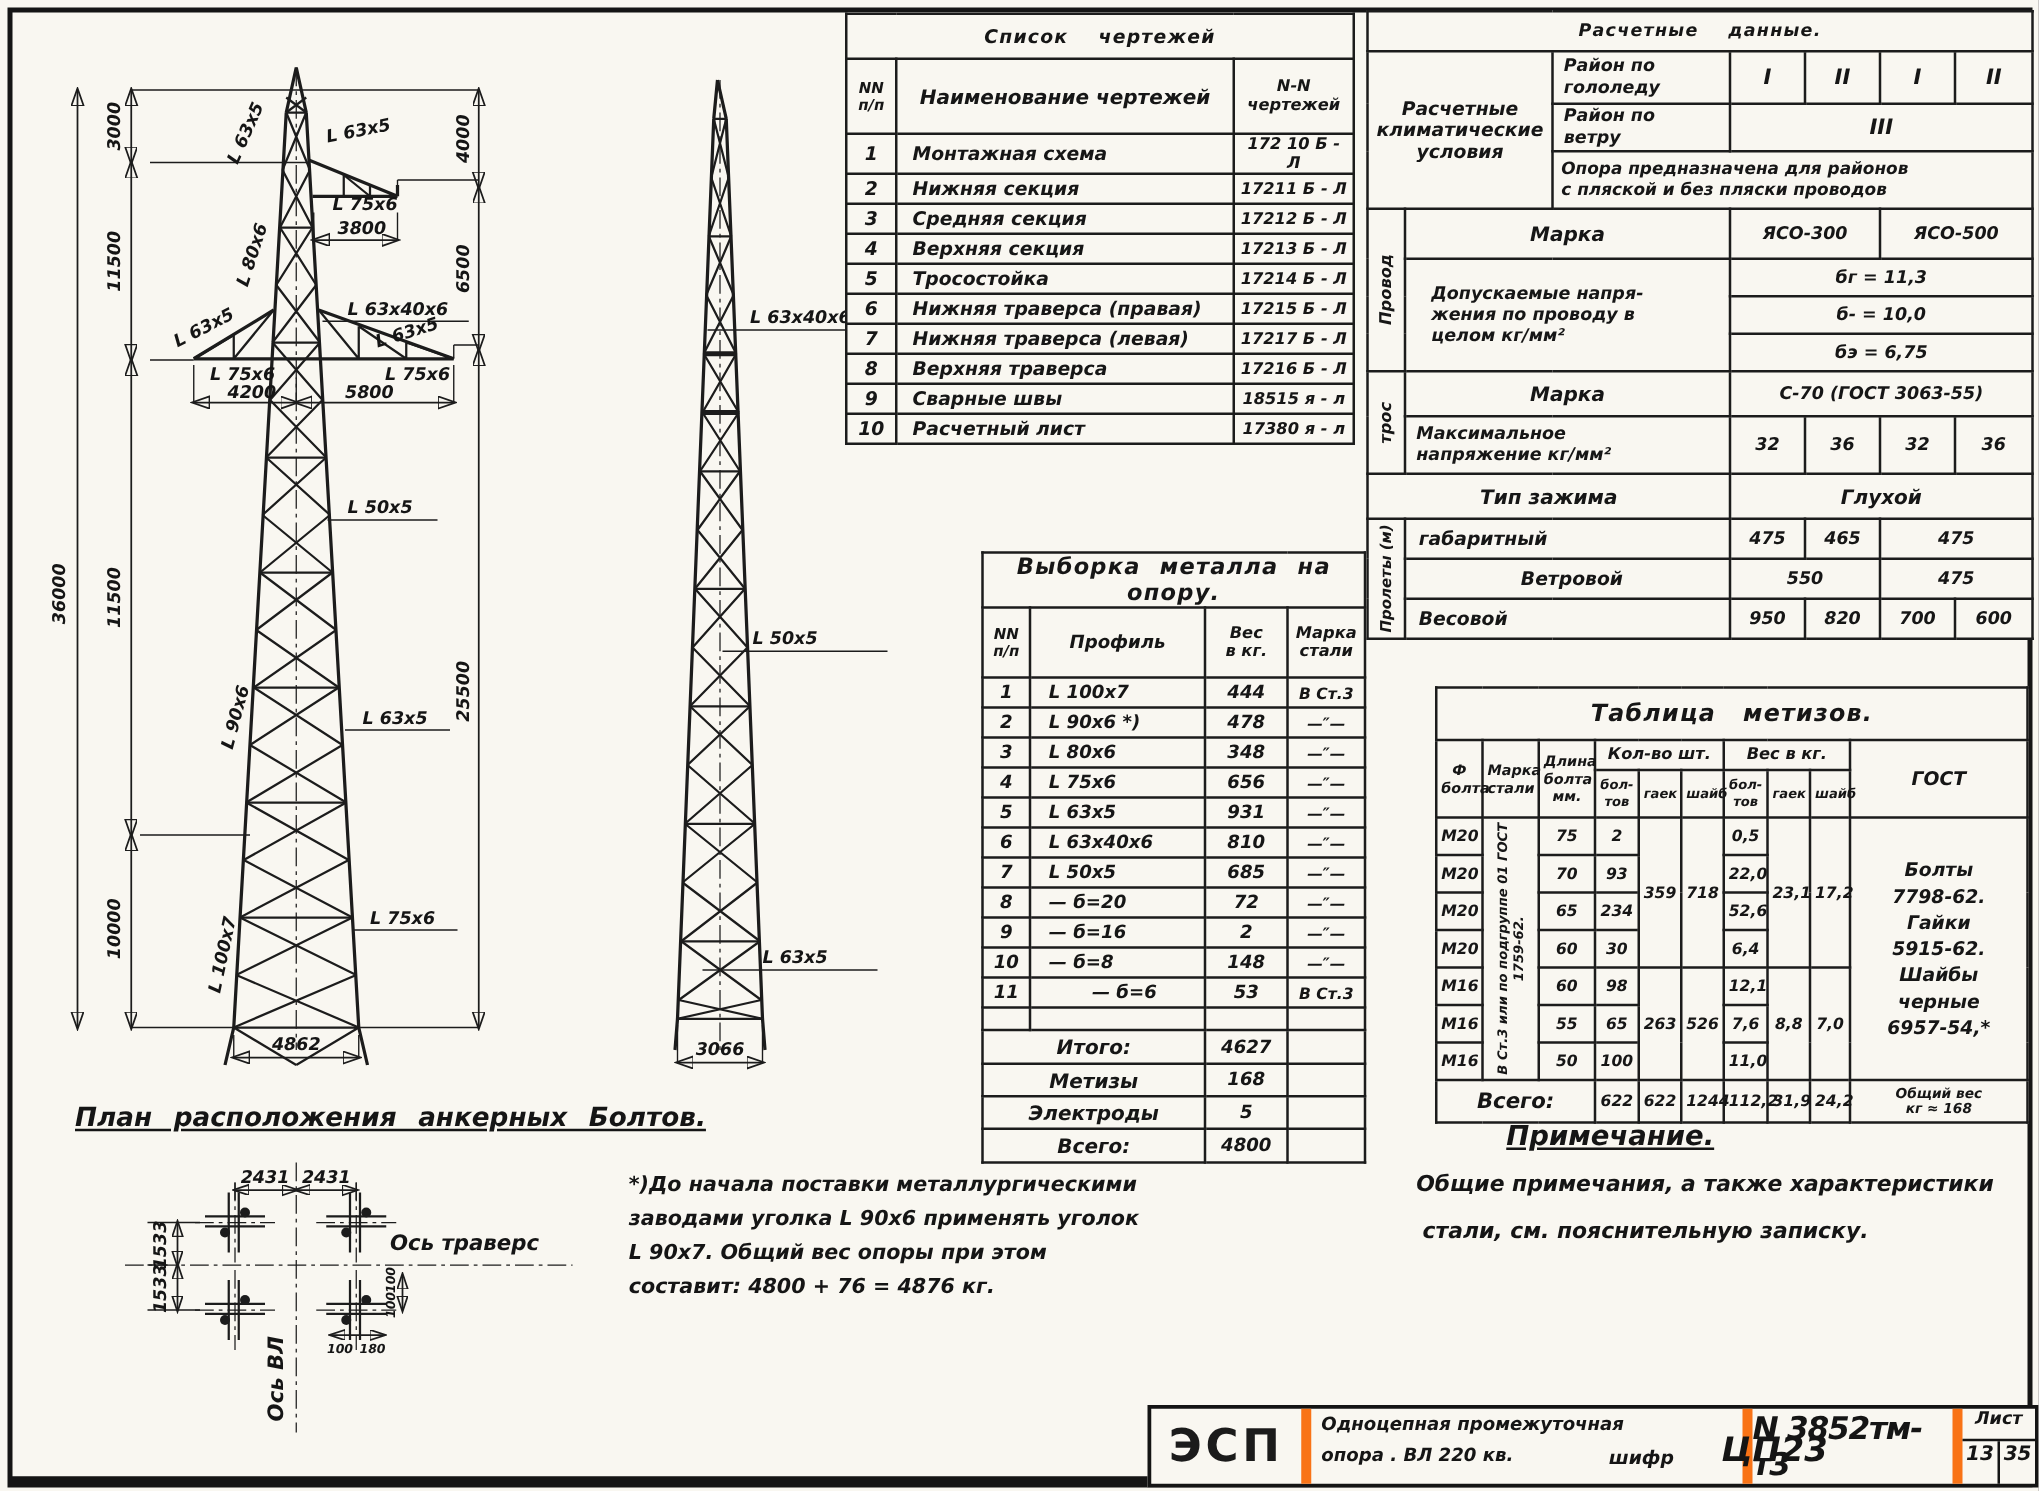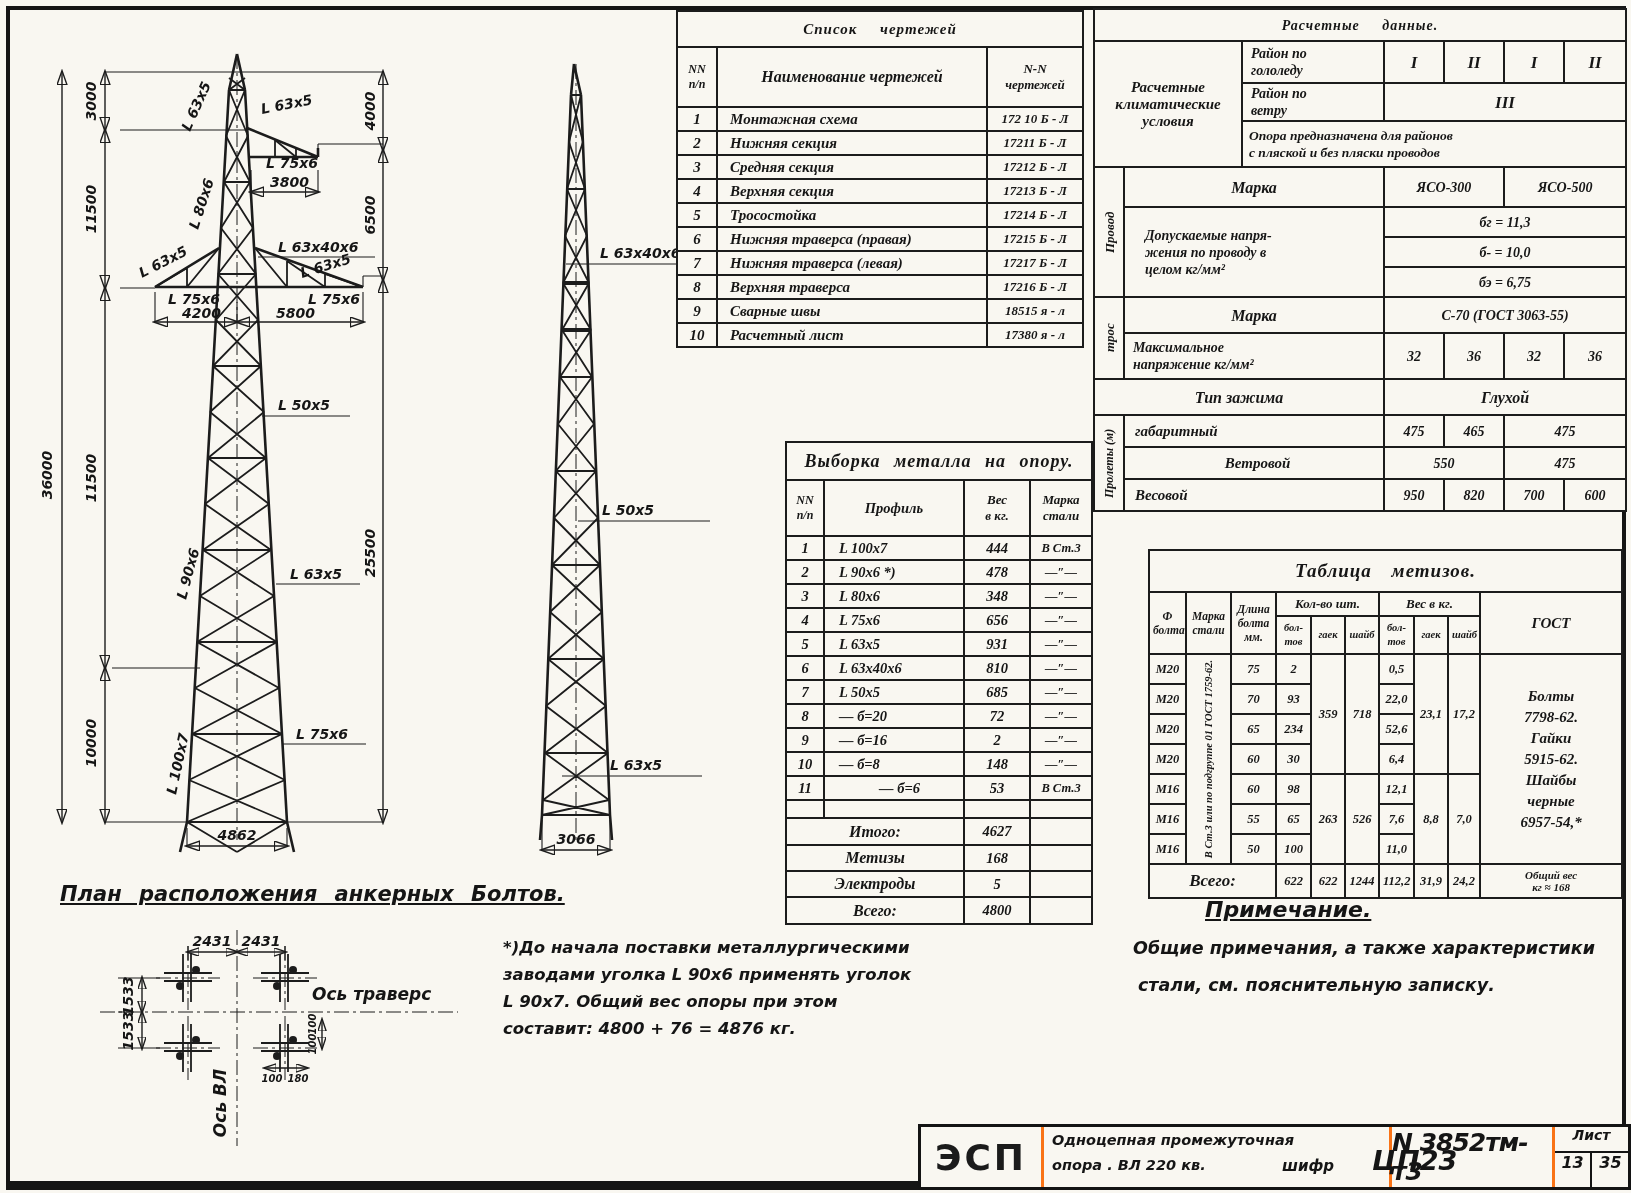--- a/index.html
+++ b/index.html
@@ -8,37 +8,37 @@
   .frame{position:absolute;left:6px;top:6px;right:5px;bottom:3px;
          border:4px solid #151515;border-bottom-width:9px;pointer-events:none;}
   .abs{position:absolute;}
   svg{position:absolute;overflow:visible;}
   svg path,svg line{stroke:#1c1c1c;fill:none;}
   .strk2{stroke-width:2.6;} .strk1{stroke-width:1.8;} .thin{stroke-width:1.1;}
   .cl{stroke-width:1;stroke-dasharray:15 4 3 4;}
   .dim{stroke-width:1.4;}
   svg text{fill:#151515;font-family:"DejaVu Sans",sans-serif;font-style:italic;font-weight:bold;}
   .dtx{font-size:14px;} .ltx{font-size:14px;} .atx{font-size:17px;}
-  table{border-collapse:collapse;position:absolute;table-layout:fixed;background:#f9f7f1;font-family:Liberation Serif, serif;}
+  table{border-collapse:collapse;position:absolute;table-layout:fixed;background:#f9f7f1;}
   td{border:2.2px solid #1c1c1c;font-style:italic;font-weight:bold;text-align:center;
      vertical-align:middle;padding:0 3px;color:#161616;}
   .pre{white-space:pre-line;}
   .vt{writing-mode:vertical-rl;transform:rotate(180deg);}
   .tbl-title{font-size:20px;letter-spacing:1px;word-spacing:18px;}
   .dl td{font-size:15px;} .dl .nm{text-align:left;padding-left:12px;border-radius:13px;}
   .ct td{font-size:14px;line-height:17px;}
   .mt td{font-size:14.5px;}
   .hw td{font-size:12.5px;line-height:14px;}
   .underl{text-decoration:underline;}
   .hand{font-style:italic;font-weight:bold;color:#151515;}
   .rotbox{position:relative;}
   .rotin{position:absolute;left:50%;top:50%;transform:translate(-50%,-50%) rotate(-90deg);
          width:205px;font-size:10.5px;line-height:12.5px;font-style:italic;font-weight:bold;}
   .tb{display:flex;position:absolute;border:3px solid #141414;background:#f9f7f1;}
-  .tb .cellbox{border-right:3px solid #f97316;position:relative;}
+  .tb .cellbox{border-right:8px solid #f97316;position:relative;}
 </style>
 </head>
 <body>
 
 <div class="sheet">
   <div class="frame"></div>
 
   <svg style="left:30px;top:40px" width="420" height="835" viewBox="0 0 420 835">
     <defs>
       <marker id="aF" orient="auto-start-reverse" markerWidth="11" markerHeight="8" refX="9" refY="3.5">

